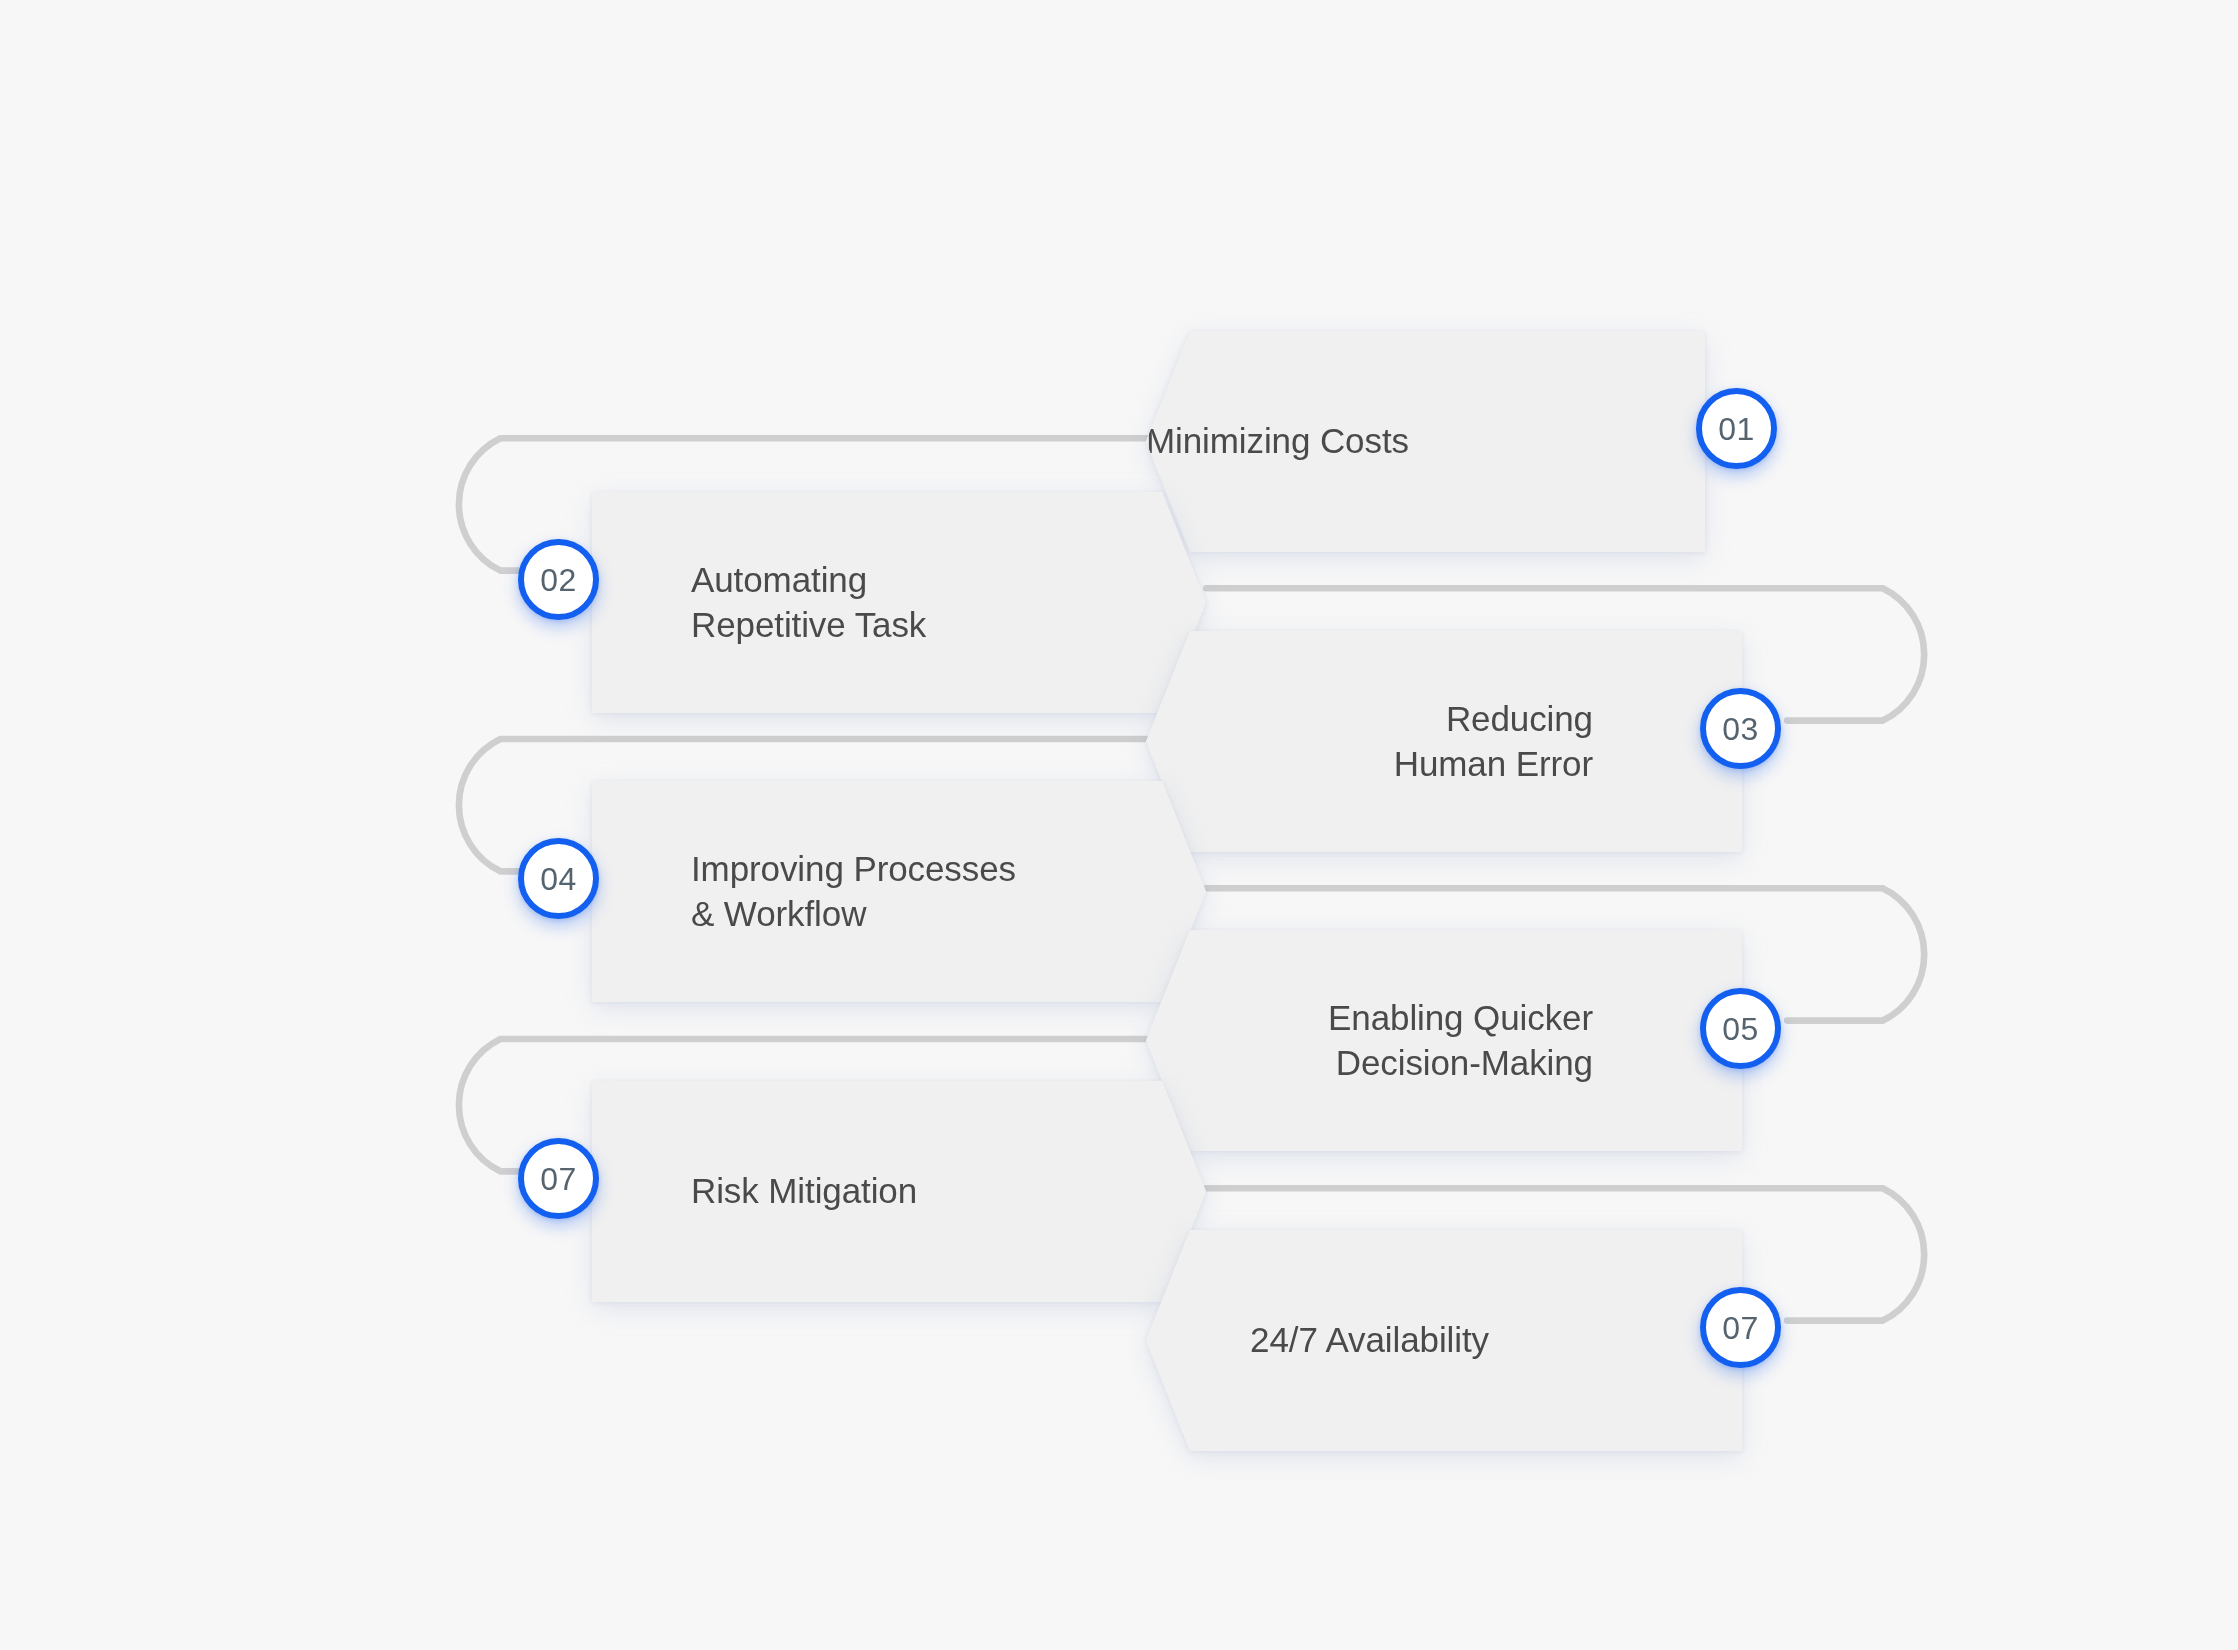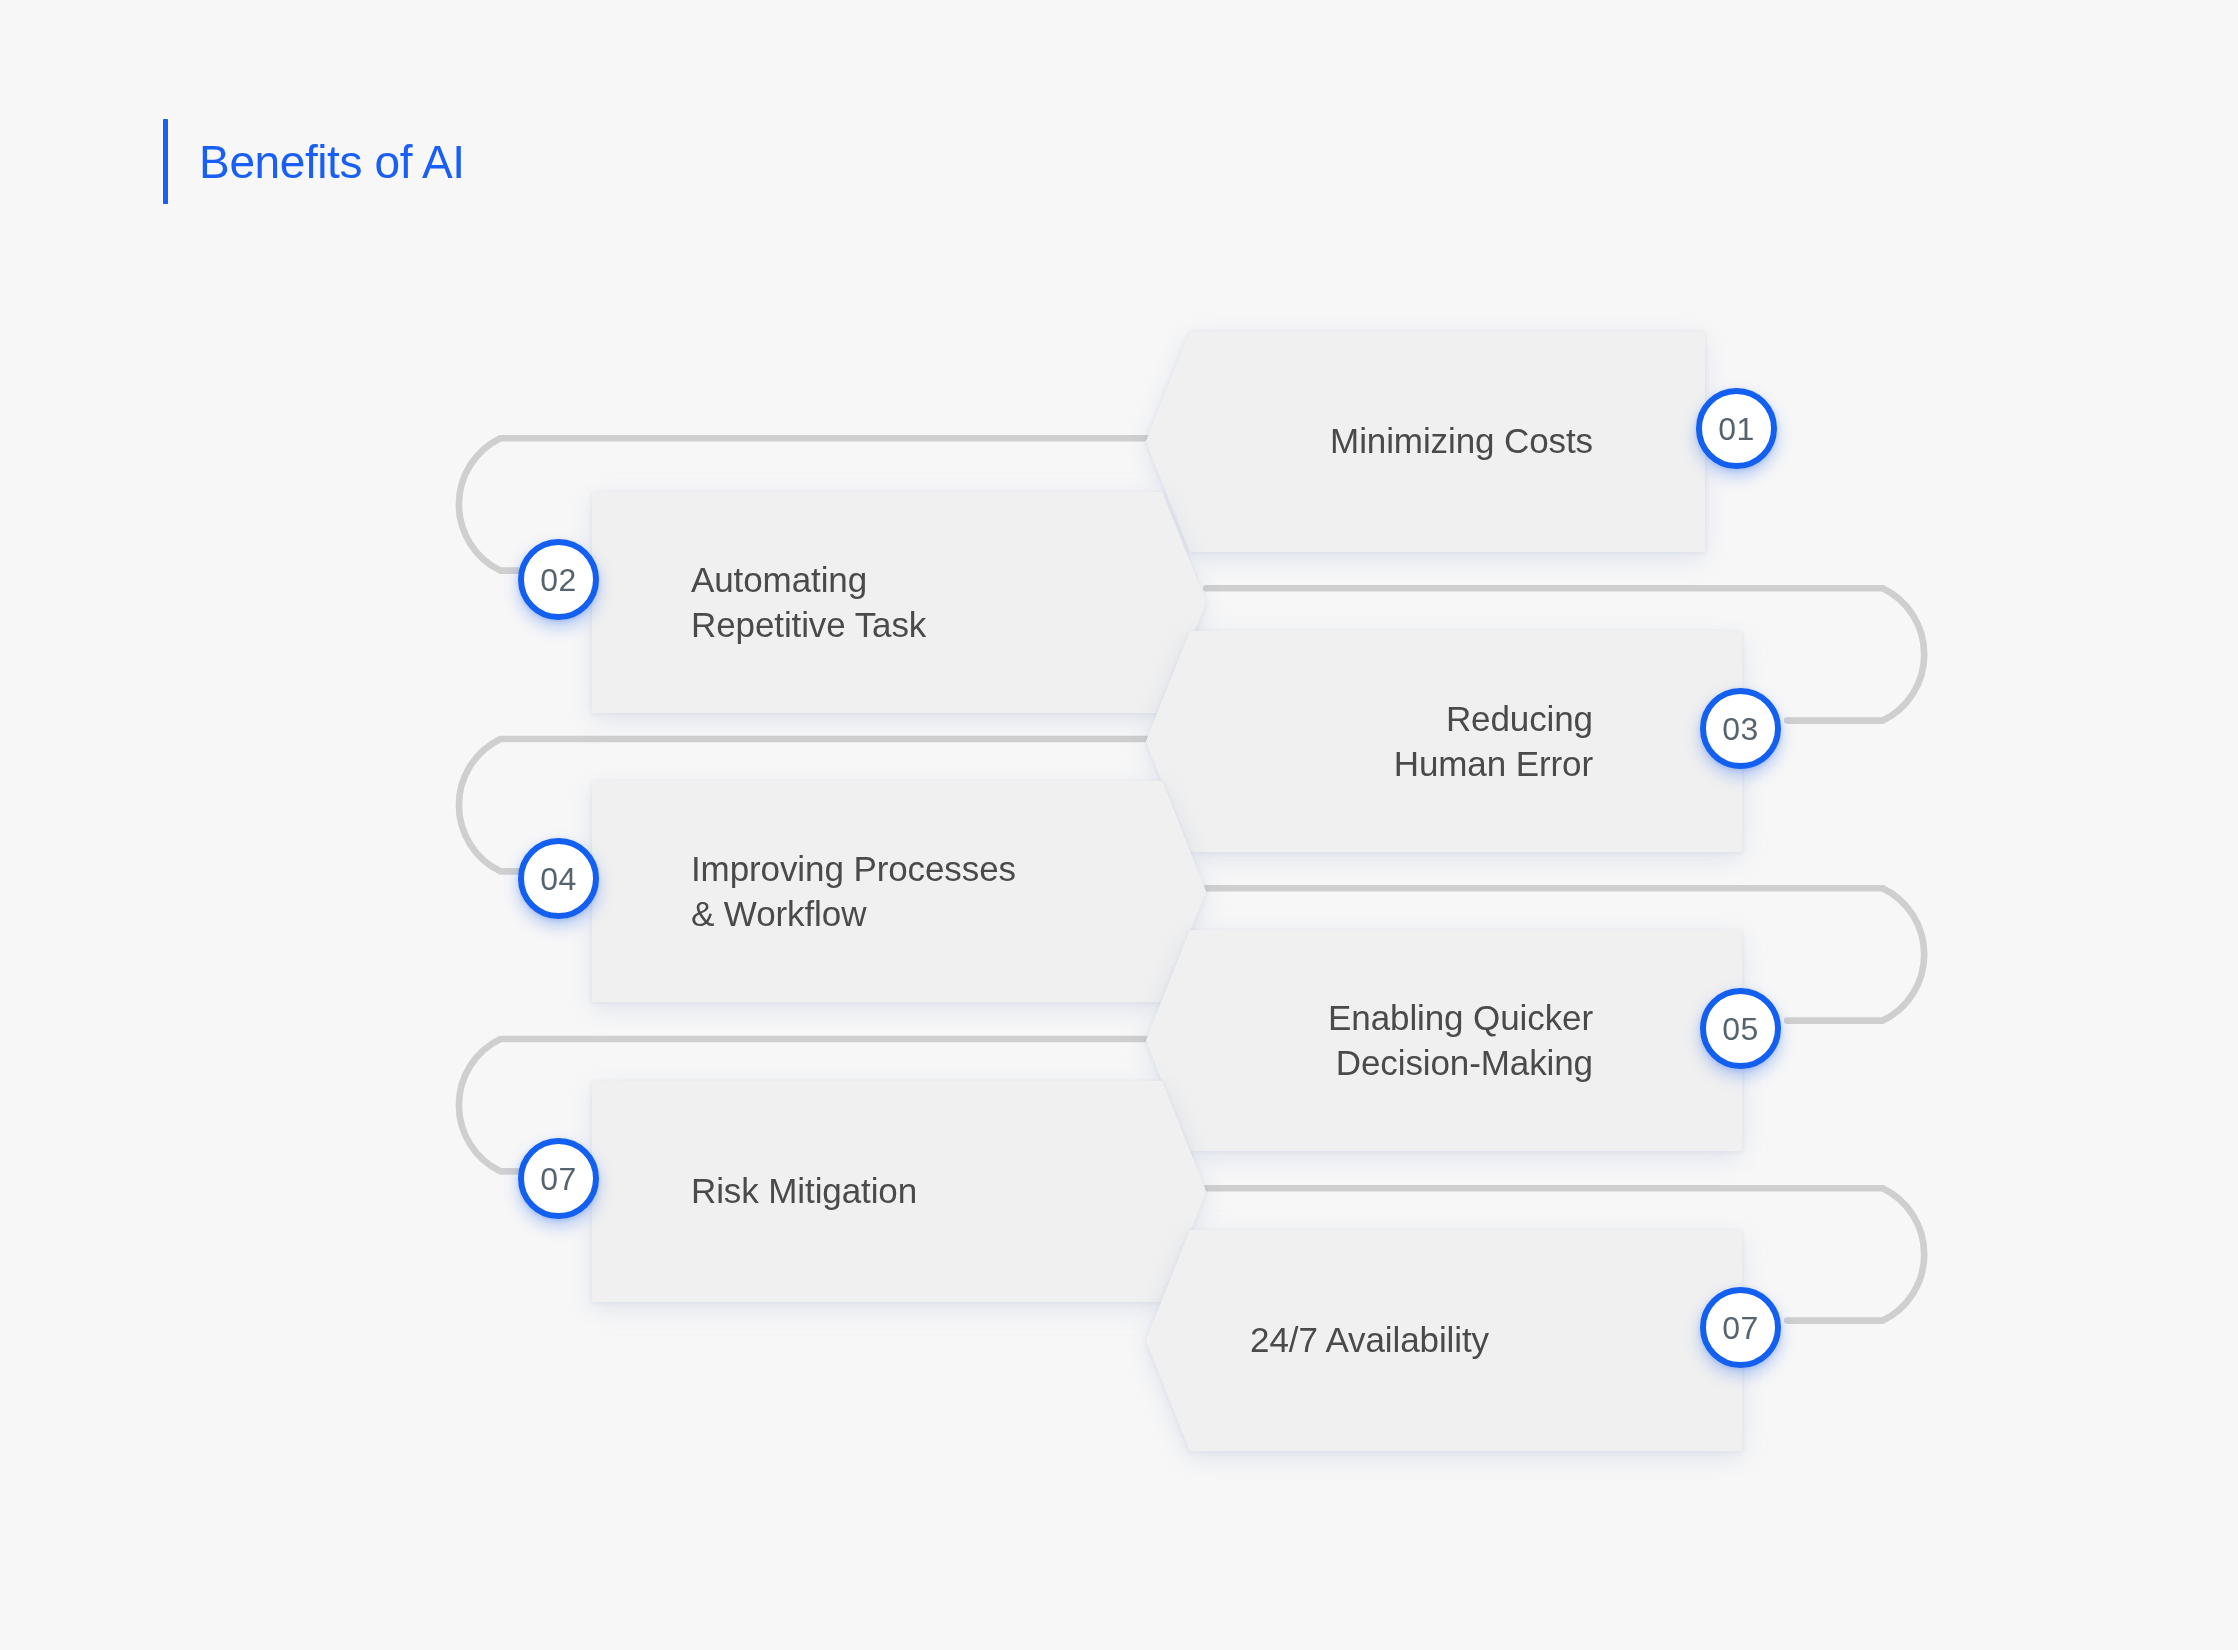--- a/index.html
+++ b/index.html
@@ -122,45 +122,41 @@
     color: #56646f;
     letter-spacing: 0.4px;
     line-height: 1;
   }
 </style>
 </head>
 <body>
 
 <div id="stage">
 
-  <div id="title-block">
-    <div id="title-bar"></div>
-    <div id="title-text">Benefits of AI</div>
-  </div>
 
   <svg id="connectors" viewBox="0 0 3044 2244" xmlns="http://www.w3.org/2000/svg">
     <g fill="none" stroke="#cfcfcf" stroke-width="9" stroke-linecap="round">
 
       <path d="M 1580 596 L 680 596 A 100 100 0 0 0 680 776 L 800 776"></path>
 
       <path d="M 1640 800 L 2560 800 A 100 100 0 0 1 2560 980 L 2430 980"></path>
 
       <path d="M 1580 1005 L 680 1005 A 100 100 0 0 0 680 1185 L 800 1185"></path>
 
       <path d="M 1640 1208 L 2560 1208 A 100 100 0 0 1 2560 1388 L 2430 1388"></path>
 
       <path d="M 1580 1413 L 680 1413 A 100 100 0 0 0 680 1593 L 800 1593"></path>
 
       <path d="M 1640 1616 L 2560 1616 A 100 100 0 0 1 2560 1796 L 2430 1796"></path>
     </g>
   </svg>
 
   <div class="card-shell" style="left:1146px; top:331px; width:559px; height:221px;">
     <div class="card right-side" style="width:559px; height:221px;">
-      <div class="card-inner" style="justify-content:flex-end;">
+      <div class="card-inner" style="">
         <div class="card-label align-right" style="padding-right:112px;">Minimizing Costs</div>
       </div>
     </div>
   </div>
   <div class="badge" style="left:1696px; top:388px;">
     <span class="badge-num">01</span>
   </div>
 
   <div class="card-shell" style="left:592px; top:492px; width:614px; height:221px;">
     <div class="card left-side" style="width:614px; height:221px;">

